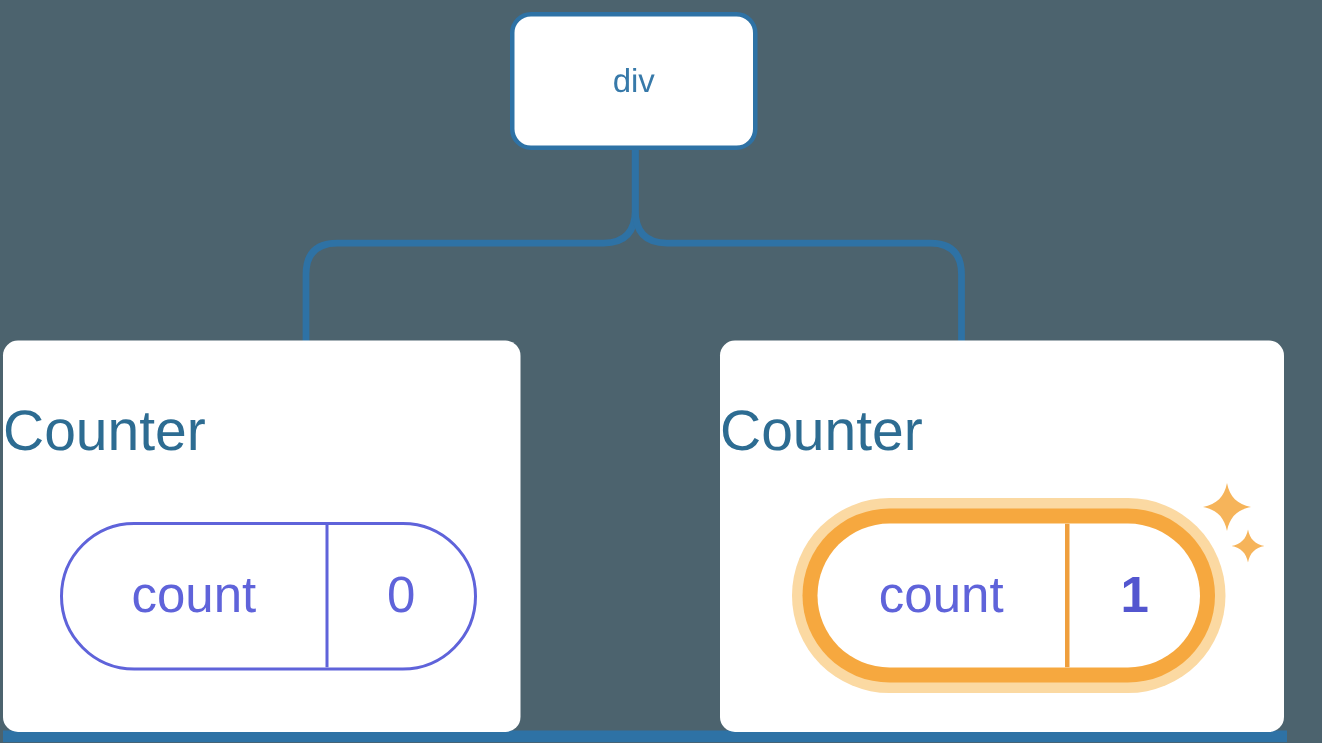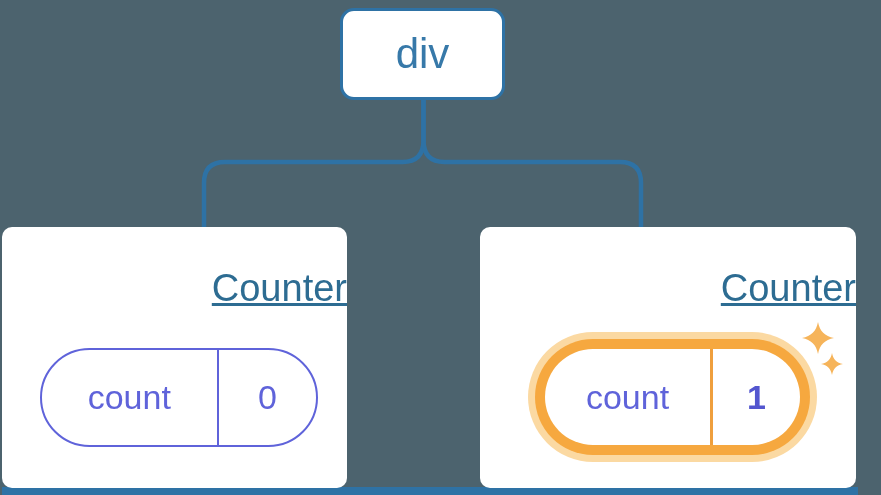--- a/index.html
+++ b/index.html
@@ -36,42 +36,41 @@
     border: 3px solid #2e72a5;
     border-radius: 14px;
     box-sizing: border-box;
     display: flex;
     align-items: center;
     justify-content: center;
     z-index: 2;
   }
   .root-label {
     color: #3779a9;
-    font-size: 42px;
+    font-size: 22px;
     font-weight: 500;
     line-height: 1;
   }
   .card {
     position: absolute;
     top: 227px;
     height: 261px;
     background: #ffffff;
     border-radius: 10px;
     z-index: 2;
   }
   .card-left  { left: 2px;  width: 345px; }
   .card-right { left: 480px; width: 376px; }
   .card-title {
     margin-top: 42px;
-    text-align: right;
+    text-align: left;
     font-size: 38px;
     font-weight: 500;
     line-height: 1;
     color: #2d6c92;
-    text-decoration: underline;
   }
   
   .pill-plain {
     position: absolute;
     left: 38px; top: 121px;
     width: 278px; height: 99px;
     box-sizing: border-box;
     border: 2.5px solid #5f63da;
     border-radius: 60px;
     background: #ffffff;

